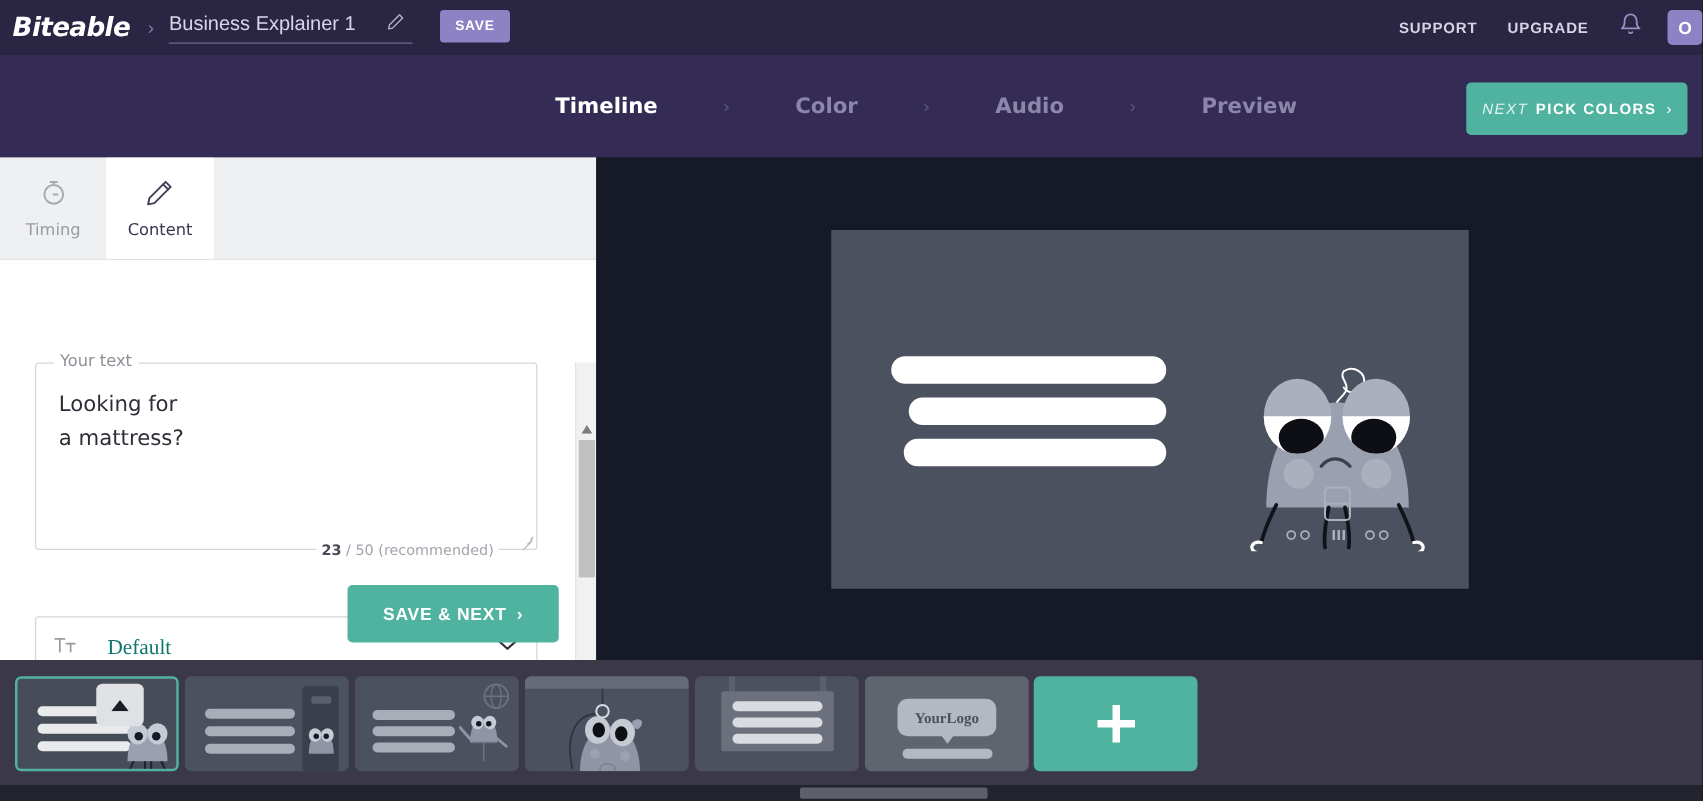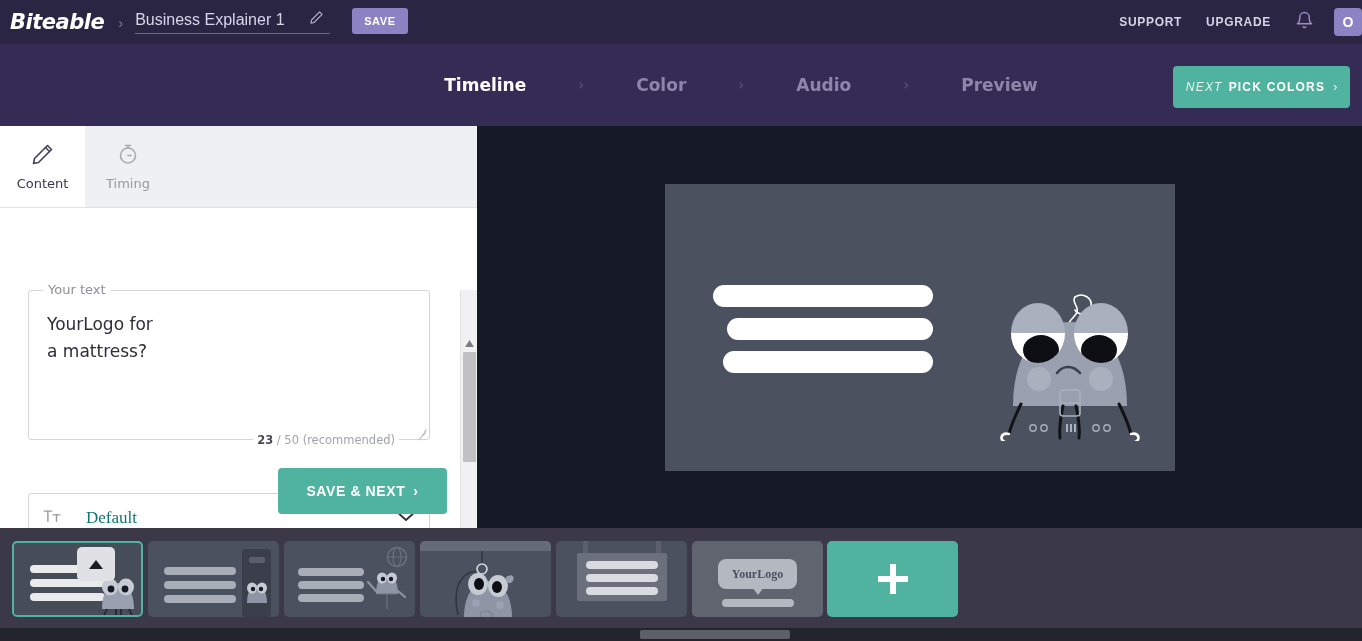--- a/index.html
+++ b/index.html
@@ -298,47 +298,47 @@
     </div>
   </div>
   <button class="next-btn">
     <span class="next-light">NEXT</span>
     <span class="next-bold">PICK COLORS</span>
     <span class="next-arrow">›</span>
   </button>
 
   <div class="editpanel">
     <div class="tabs">
-      <div class="tab active">
-        <span>
-          <svg width="24" height="24" viewBox="0 0 24 24" fill="none" stroke="#45415c" stroke-width="1.6" stroke-linecap="round" stroke-linejoin="round">
-            <path d="M16.5 3.5l4 4L7.5 20.5l-5 1 1-5z"></path>
-            <path d="M14.5 5.5l4 4"></path>
-          </svg>
-        </span>
-        <span class="tab-label">Content</span>
-      </div>
       <div class="tab">
         <span>
           <svg width="24" height="24" viewBox="0 0 24 24" fill="none" stroke="#a9a9b2" stroke-width="1.6" stroke-linecap="round" stroke-linejoin="round">
             <circle cx="12" cy="13.5" r="7.5"></circle>
             <path d="M12 6V3.5"></path>
               <path d="M9.5 3.5h5"></path>
             <path d="M12 13.5h3"></path>
           </svg>
         </span>
         <span class="tab-label">Timing</span>
       </div>
+      <div class="tab active">
+        <span>
+          <svg width="24" height="24" viewBox="0 0 24 24" fill="none" stroke="#45415c" stroke-width="1.6" stroke-linecap="round" stroke-linejoin="round">
+            <path d="M16.5 3.5l4 4L7.5 20.5l-5 1 1-5z"></path>
+            <path d="M14.5 5.5l4 4"></path>
+          </svg>
+        </span>
+        <span class="tab-label">Content</span>
+      </div>
     </div>
 
     <div class="panel-body">
 
       <div class="field">
         <div class="field-legend">Your text</div>
-        <div class="field-text">YourLogo for
+        <div class="field-text">Looking for
 a mattress?</div>
         <div class="counter">
           <b>23</b>
           <span>/ 50 (recommended)</span>
         </div>
         <div class="resize-grip">
           <i style="top:8px; width:10px;"></i>
           <i style="top:5px; width:6px;"></i>
           <i style="top:2px; width:3px;"></i>
         </div>

